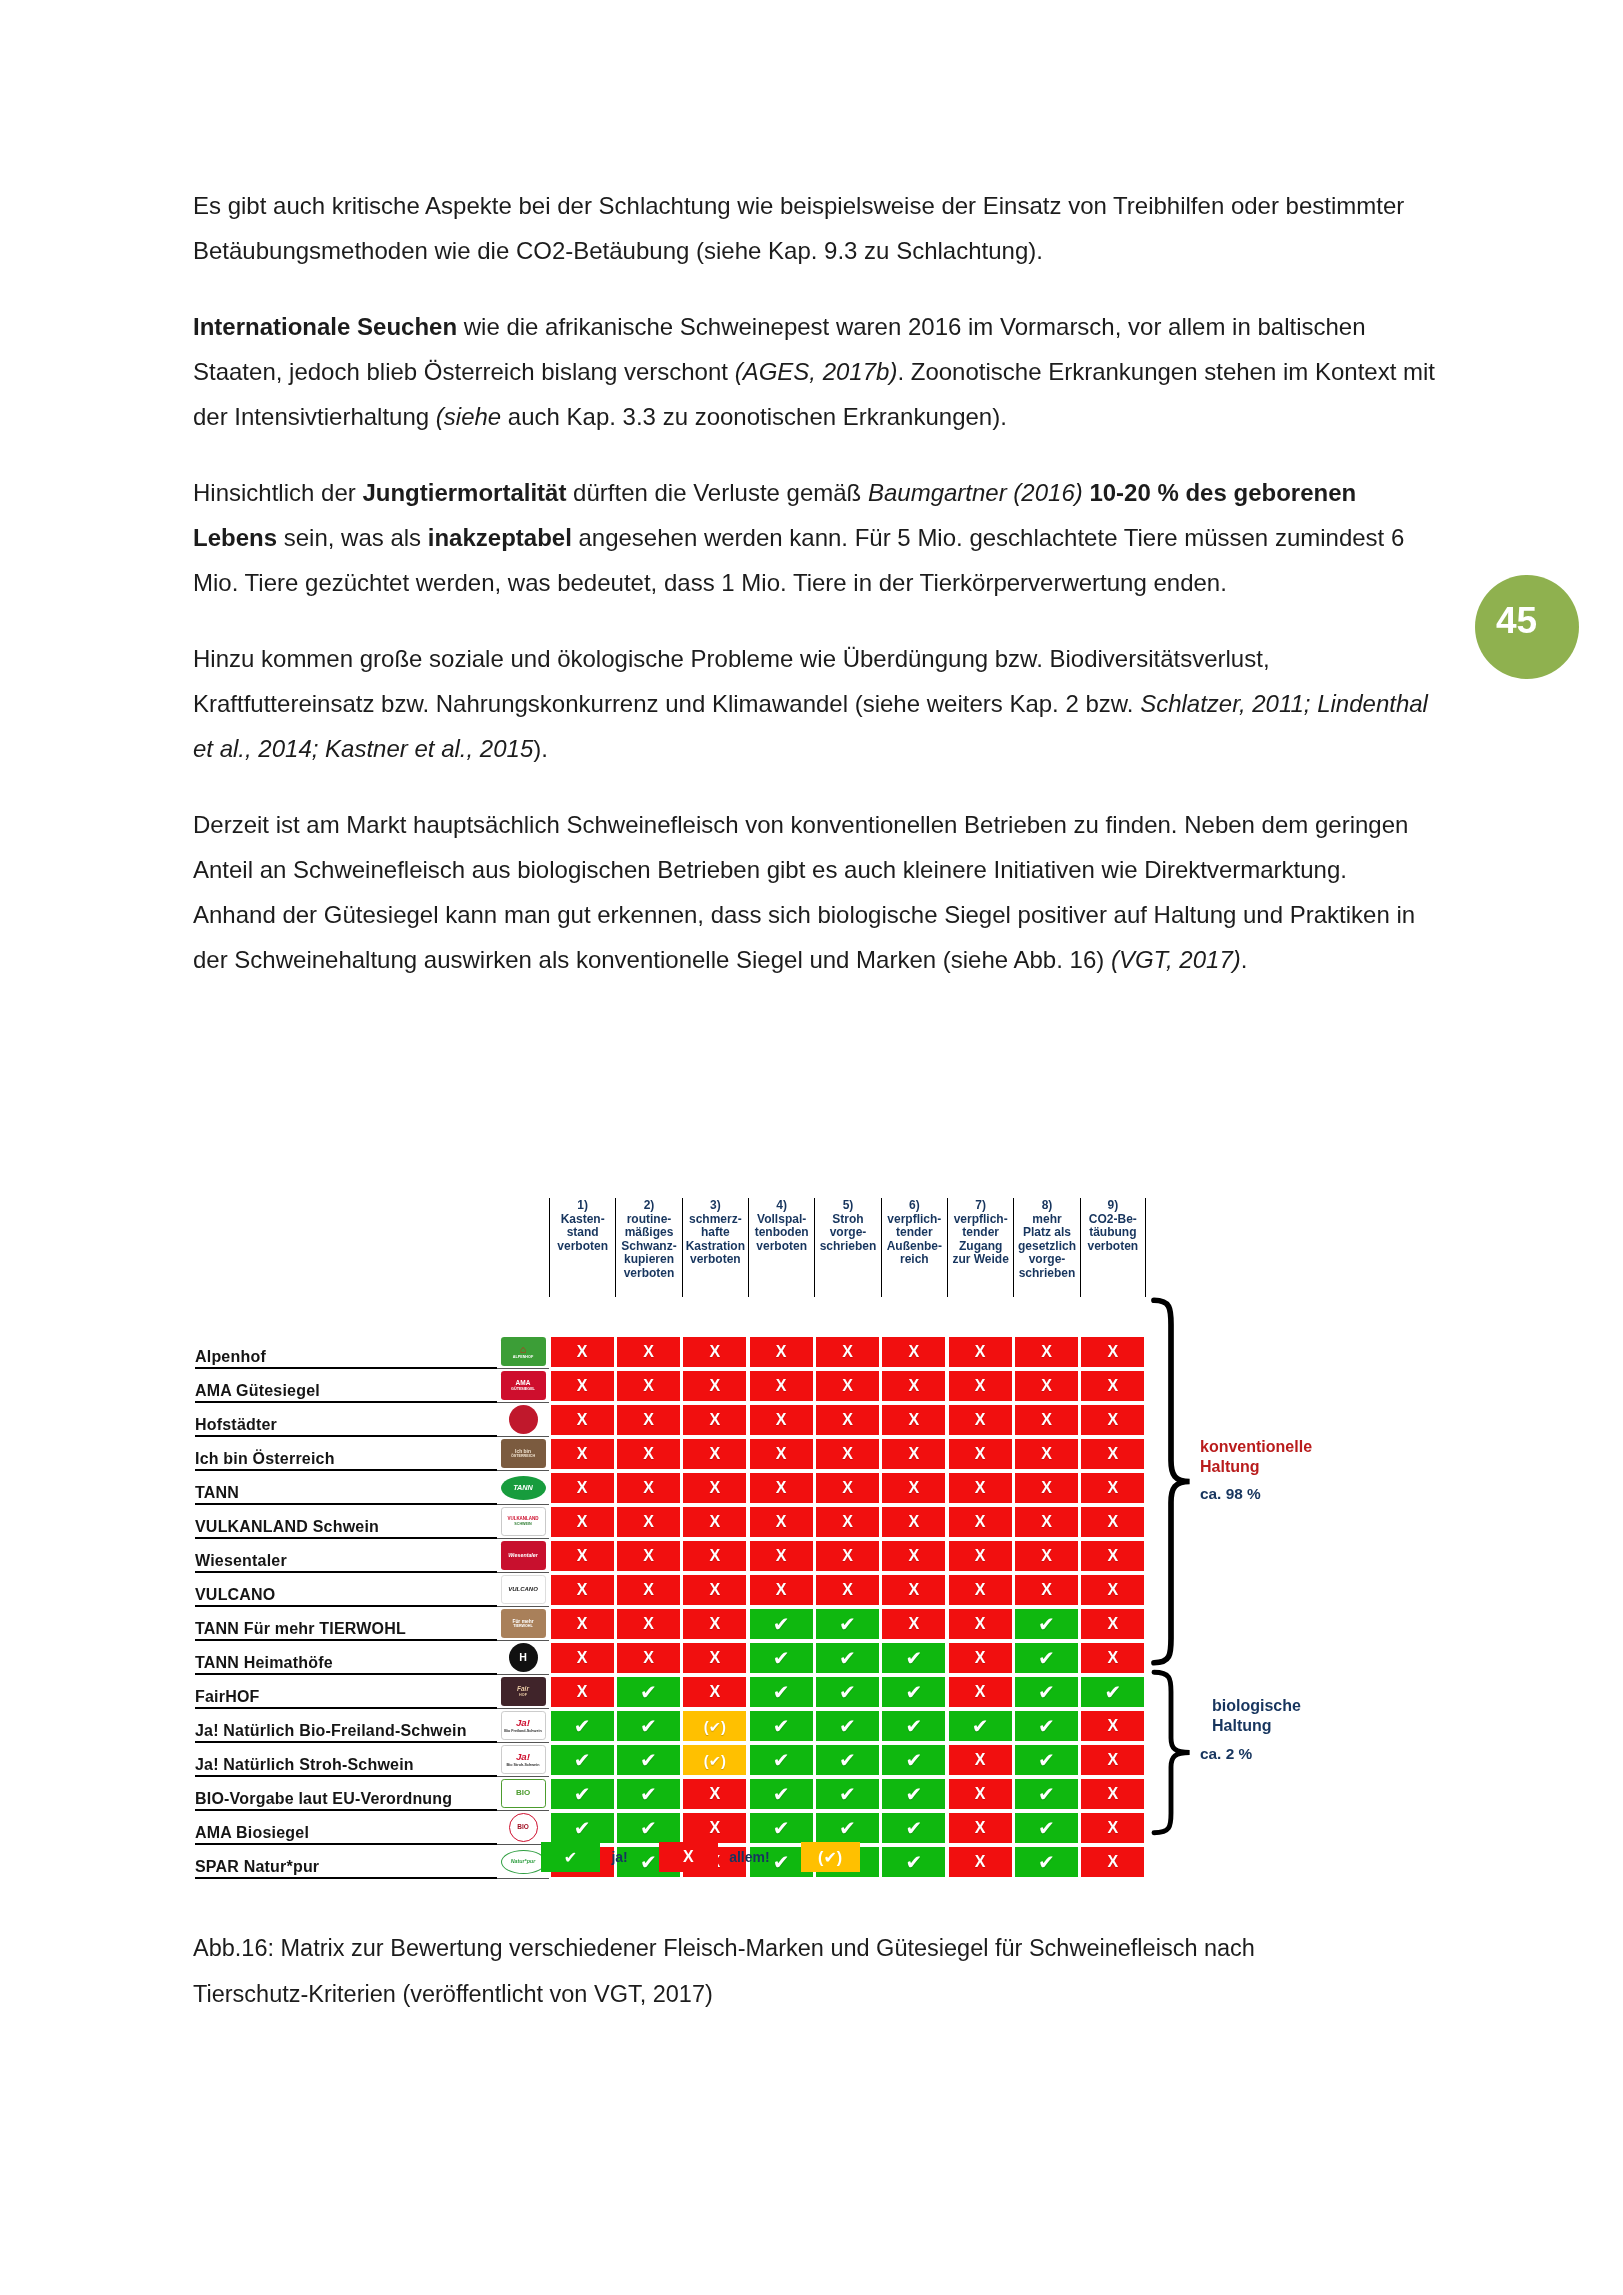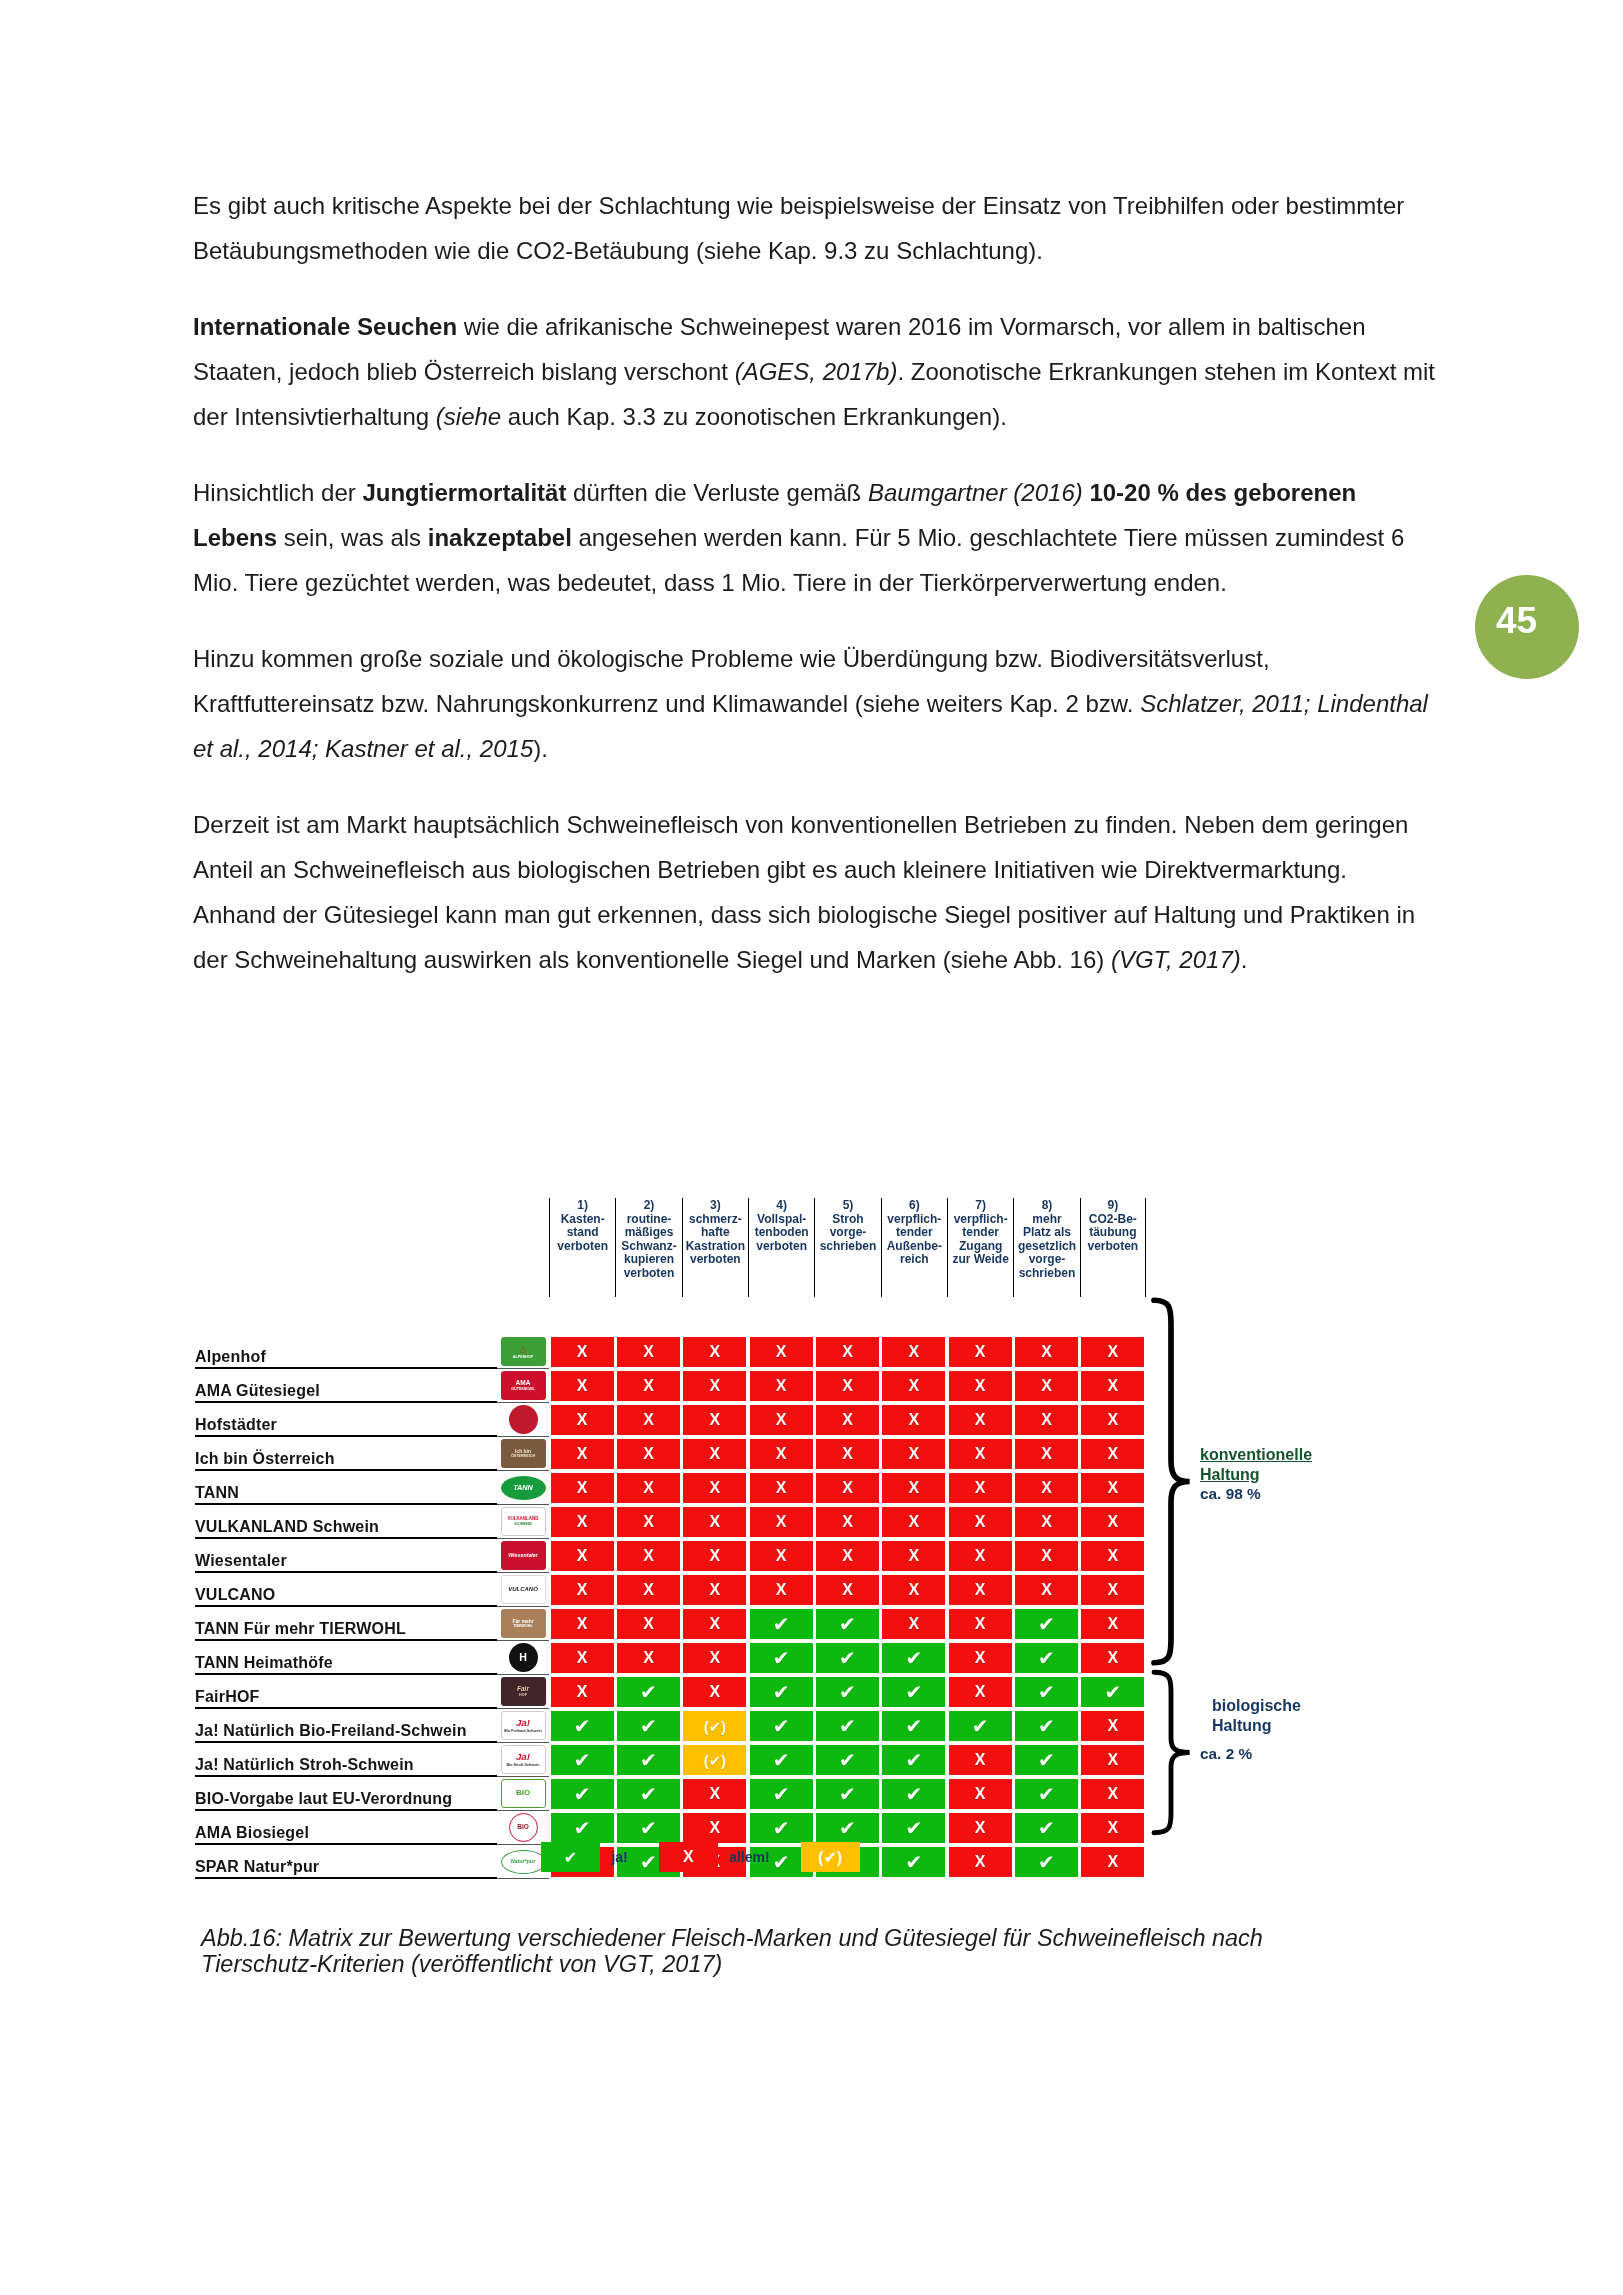--- a/index.html
+++ b/index.html
@@ -51,22 +51,22 @@
        font-weight:700;}
   .share{position:absolute;left:1200px;font-size:15.4px;font-weight:700;}
 
   .legend{position:absolute;left:541px;top:649px;display:flex;align-items:flex-start;}
   .legend-item{display:flex;align-items:flex-start;margin-right:31px;}
   .swatch{width:59px;height:30px;display:flex;align-items:center;justify-content:center;
           color:#fff;font-weight:700;font-size:16px;margin-right:11.4px;flex:0 0 auto;}
   .legend-label{font-size:14px;font-weight:700;line-height:18px;padding-top:5.7px;}
   .legend-note{font-size:14px;font-weight:700;line-height:37px;white-space:pre-line;padding-top:0px;}
 
-  .caption{position:absolute;left:201px;top:1925px;width:1242px;font-size:23.5px;line-height:26px;
-           font-style:italic;white-space:pre-line;}
+  .caption{position:absolute;left:193px;top:1925px;width:1242px;font-size:23.5px;line-height:46px;
+           white-space:pre-line;}
 </style>
 </head>
 <body>
 
 <div class="page">
 
   <div class="badge" style="background: rgb(143, 177, 79);">
     <span>45</span>
   </div>
 
@@ -439,21 +439,21 @@
         </div>
       </div>
 
     <svg class="brace" style="top:104px;height:369px;" viewBox="0 0 54 455" width="44" height="369">
       <path d="M 6 4 C 26 4 27 14 27 34 L 27 201.5 C 27 219.5 32 227.5 50 227.5 C 32 227.5 27 235.5 27 253.5 L 27 421 C 27 441 26 451 6 451" fill="none" stroke="#000" stroke-width="7" stroke-linecap="round"></path>
     </svg>
     <svg class="brace" style="top:476px;height:167px;" viewBox="0 0 54 206" width="44" height="167">
       <path d="M 6 4 C 26 4 27 12 27 28 L 27 85 C 27 98 32 103 50 103 C 32 103 27 108 27 121 L 27 178 C 27 194 26 202 6 202" fill="none" stroke="#000" stroke-width="6" stroke-linecap="round"></path>
     </svg>
 
-    <div class="ann" style="top: 252px; color: #14532d; text-decoration: underline;">konventionelle
+    <div class="ann" style="top: 244px; color: #b91c1c;">konventionelle
 Haltung</div>
     <div class="share" style="top: 292px; color: rgb(23, 53, 94);">ca. 98 %</div>
     <div class="ann" style="top: 503px; color: rgb(23, 53, 94); margin-left: 12px;">biologische
 Haltung</div>
     <div class="share" style="top: 552px; color: rgb(23, 53, 94);">ca. 2 %</div>
 
     <div class="legend">
         <div class="legend-item">
           <div class="swatch" style="background: rgb(15, 184, 15);">✔</div>
           <div class="legend-label" style="color: rgb(23, 53, 94);">ja!</div>

